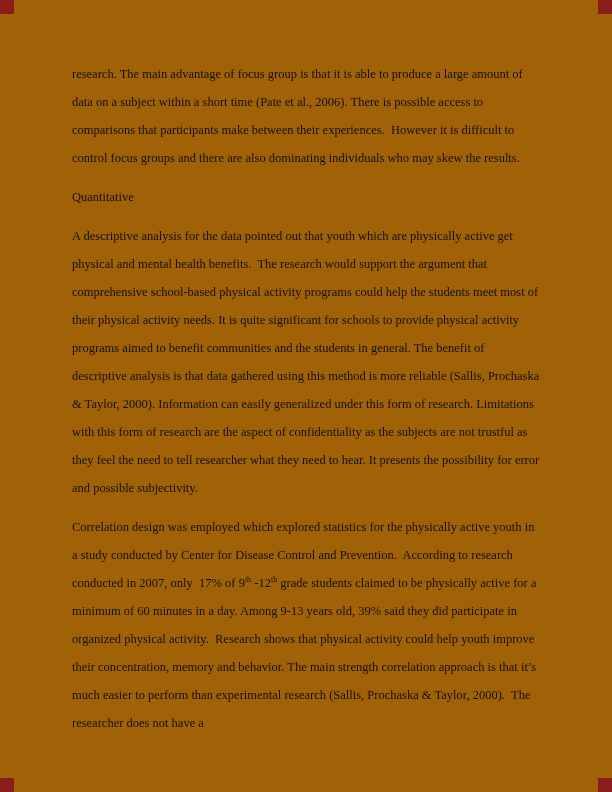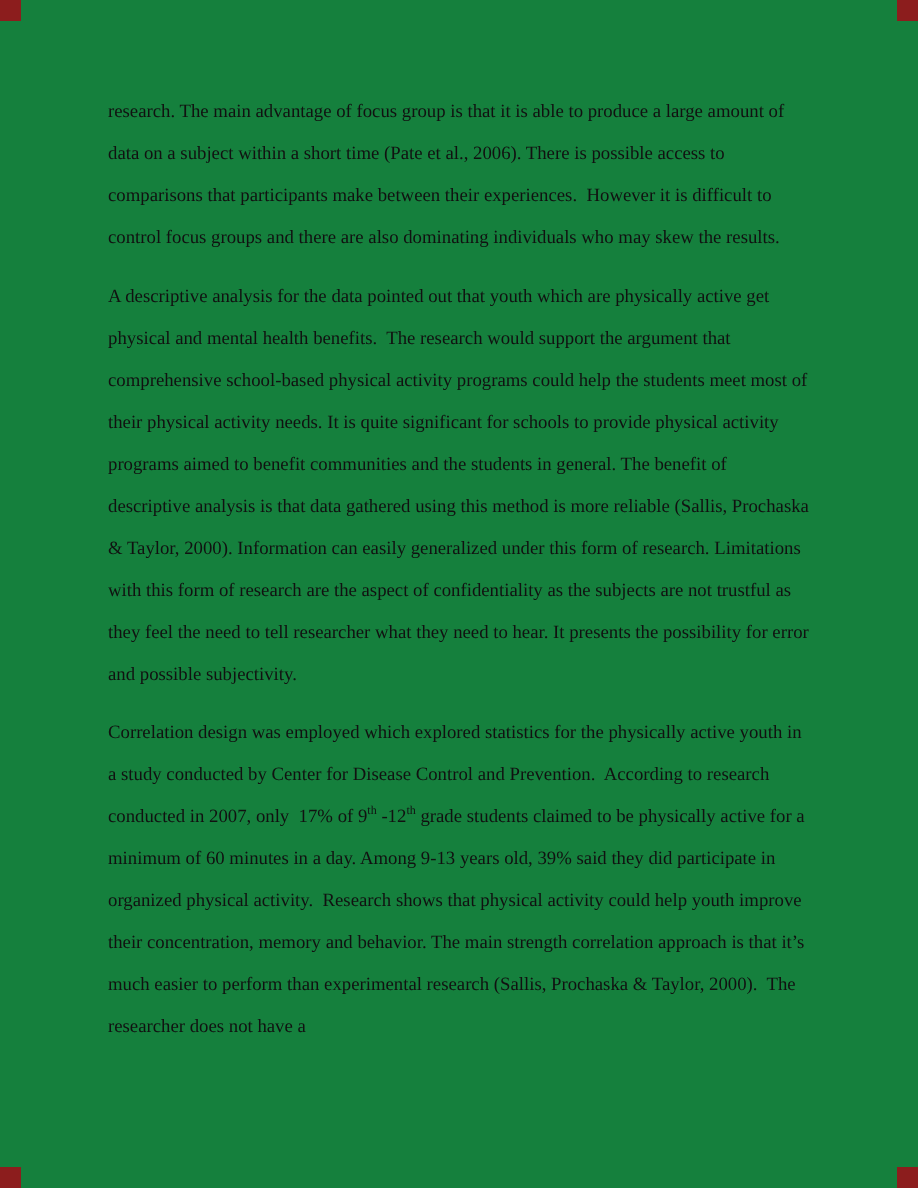--- a/index.html
+++ b/index.html
@@ -4,21 +4,21 @@
 <style>
   html, body {
     margin: 0;
     padding: 0;
     background: #ffffff;
   }
   .page {
     position: relative;
     width: 612px;
     height: 792px;
-    background: #15803d;
+    background: #a16207;
     overflow: hidden;
     font-family: "Liberation Serif", "DejaVu Serif", serif;
     color: #111111;
   }
   .corner-mark {
     position: absolute;
     width: 14px;
     height: 14px;
     background: #8c1d1d;
   }
@@ -53,16 +53,17 @@
 <body>
 
 <div class="page">
   <div class="corner-mark tl" style="background: rgb(140, 29, 29);"></div>
   <div class="corner-mark tr" style="background: rgb(140, 29, 29);"></div>
   <div class="corner-mark bl" style="background: rgb(140, 29, 29);"></div>
   <div class="corner-mark br" style="background: rgb(140, 29, 29);"></div>
 
   <div class="text-block" id="text-block">
       <p class="para body"><span>research. The main advantage of focus group is that it is able to produce a large amount of data on a subject within a short time (Pate et al., 2006). There is possible access to comparisons that participants make between their experiences.  However it is difficult to control focus groups and there are also dominating individuals who may skew the results.</span></p>
+      <p class="para heading"><span>Quantitative</span></p>
       <p class="para body"><span>A descriptive analysis for the data pointed out that youth which are physically active get physical and mental health benefits.  The research would support the argument that comprehensive school-based physical activity programs could help the students meet most of their physical activity needs. It is quite significant for schools to provide physical activity programs aimed to benefit communities and the students in general. The benefit of descriptive analysis is that data gathered using this method is more reliable (Sallis, Prochaska &amp; Taylor, 2000). Information can easily generalized under this form of research. Limitations with this form of research are the aspect of confidentiality as the subjects are not trustful as they feel the need to tell researcher what they need to hear. It presents the possibility for error and possible subjectivity.</span></p>
       <p class="para body"><span>Correlation design was employed which explored statistics for the physically active youth in a study conducted by Center for Disease Control and Prevention.  According to research conducted in 2007, only  17% of 9</span><sup>th</sup><span> -12</span><sup>th</sup><span> grade students claimed to be physically active for a minimum of 60 minutes in a day. Among 9-13 years old, 39% said they did participate in organized physical activity.  Research shows that physical activity could help youth improve their concentration, memory and behavior. The main strength correlation approach is that it’s much easier to perform than experimental research (Sallis, Prochaska &amp; Taylor, 2000).  The researcher does not have a</span></p>
     </div>
 </div>
 
 </body></html>

